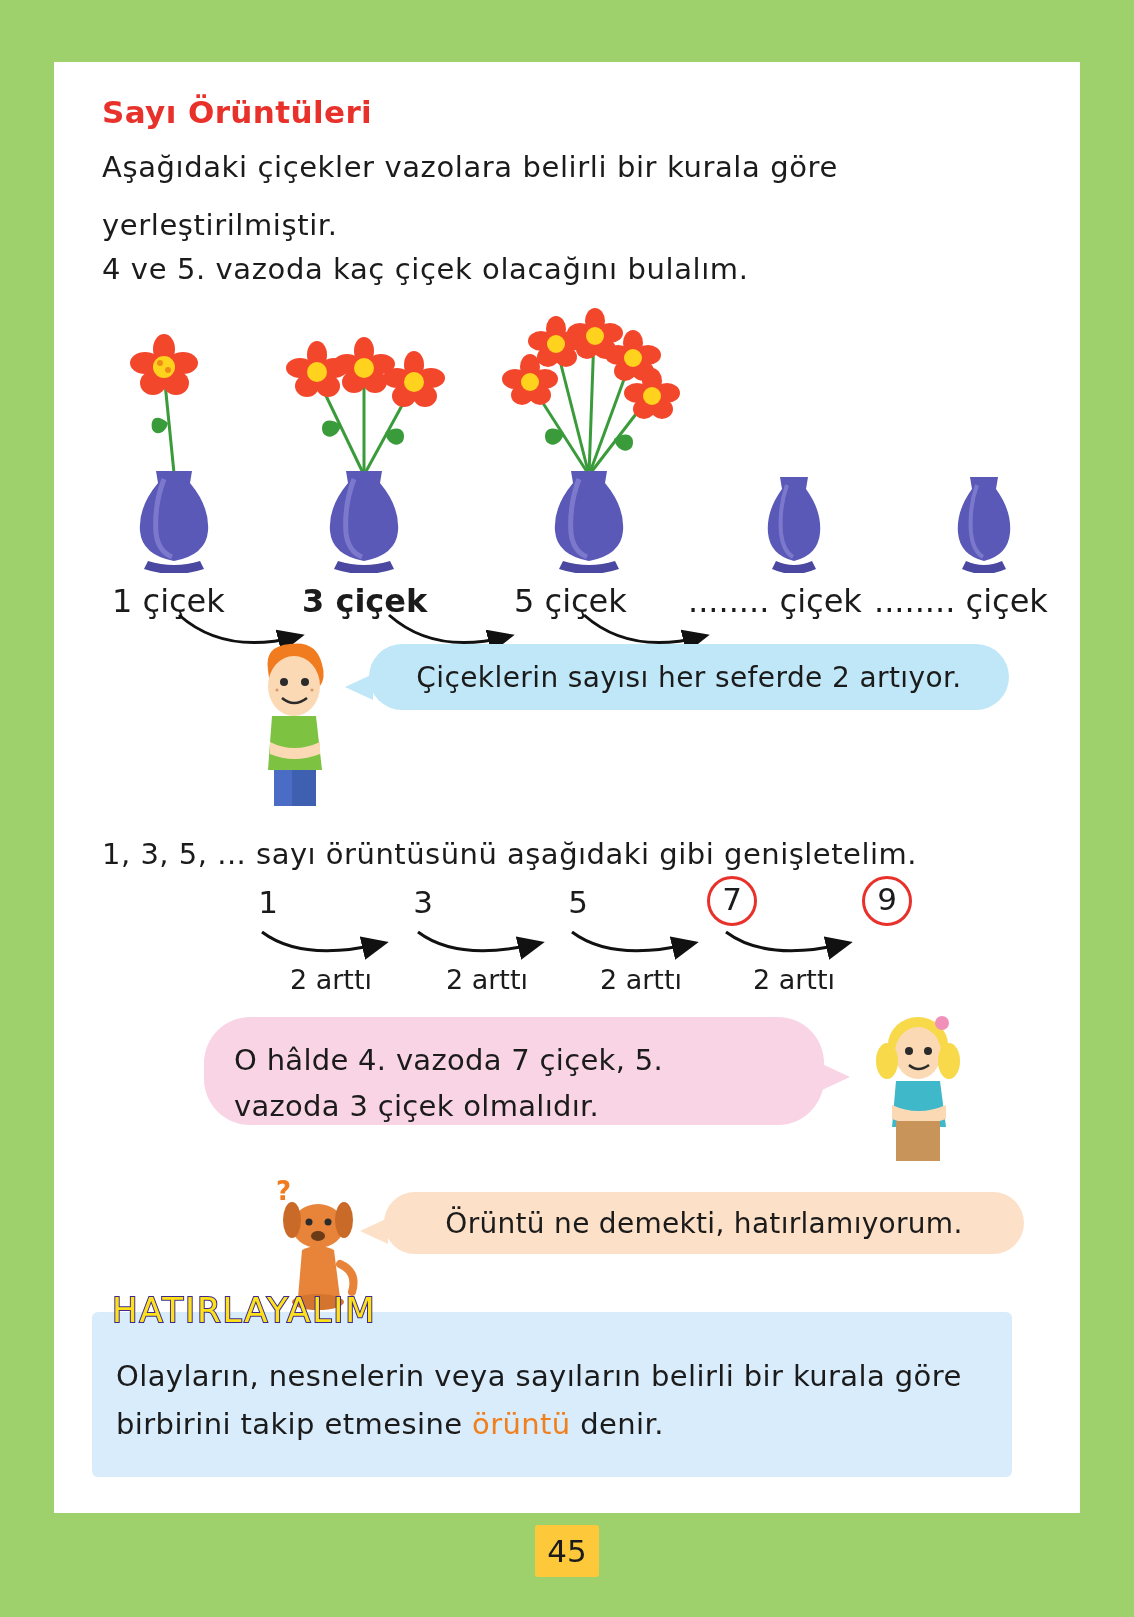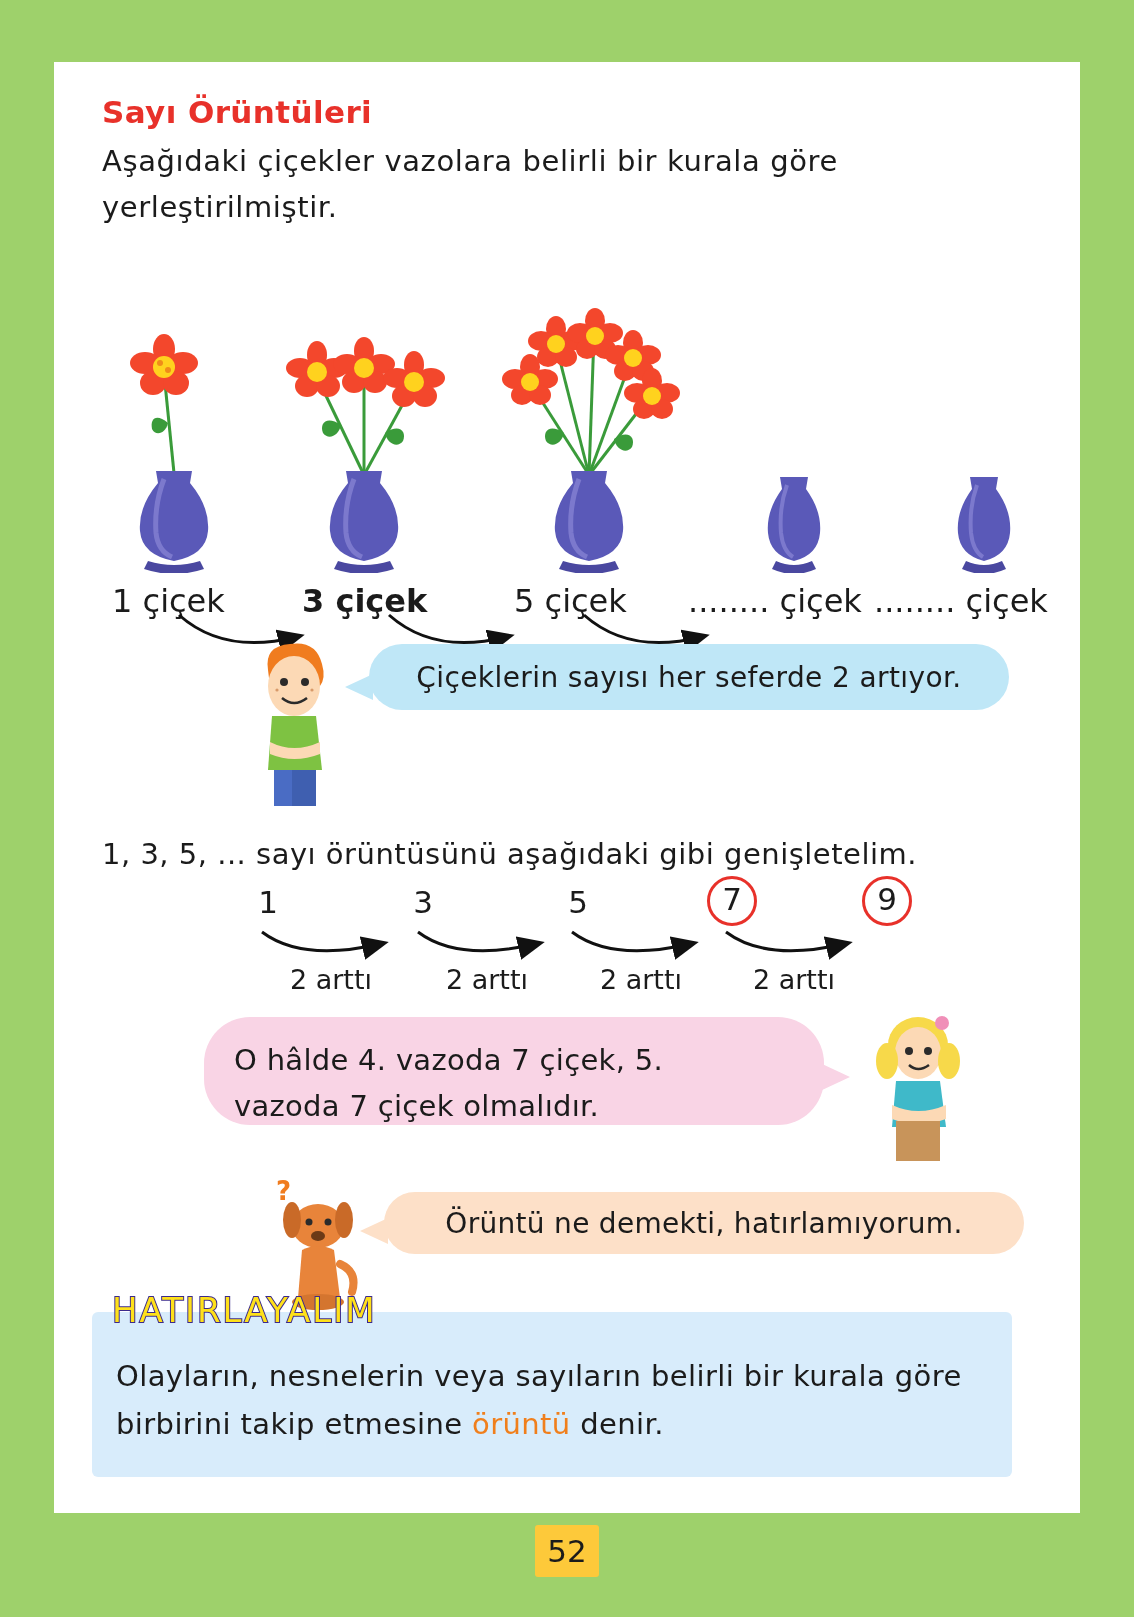--- a/index.html
+++ b/index.html
@@ -57,21 +57,21 @@
     color: #e8312a;
     font-family: "DejaVu Sans", sans-serif;
     font-weight: bold;
     font-size: 31px;
     letter-spacing: 0.4px;
   }
   .para {
     position: absolute;
     color: #1b1b1b;
     font-size: 29px;
-    line-height: 46px;
+    line-height: 58px;
     letter-spacing: 0.6px;
   }
   .p1 { left: 48px; top: 76px; width: 900px; }
   .p2 { left: 48px; top: 178px; width: 900px; }
 
   
   .vases {
     position: absolute;
     left: 30px; top: 225px;
     width: 960px; height: 290px;
@@ -296,20 +296,21 @@
 <div class="page">
   <div class="band-top"></div>
   <div class="band-bottom"></div>
   <div class="band-left"></div>
   <div class="band-right"></div>
 
   <div class="content">
 
     <div class="heading">Sayı Örüntüleri</div>
     <div class="para p1">Aşağıdaki çiçekler vazolara belirli bir kurala göre yerleştirilmiştir.</div>
+    <div class="para p2">4 ve 5. vazoda kaç çiçek olacağını bulalım.</div>
 
     <div class="vases">
 
       <div class="vase-group v1">
         <svg width="140" height="280" viewBox="0 0 140 280">
           <g stroke="#3a9b3a" stroke-width="3" fill="none">
             <path d="M70 180 L60 80"></path>
             <path d="M64 130 C52 120 46 126 48 136 C52 144 62 140 64 130 Z" fill="#3a9b3a" stroke="none"></path>
           </g>
           <g>
@@ -522,21 +523,21 @@
 
       <span class="step s1">2 arttı</span>
       <span class="step s2">2 arttı</span>
       <span class="step s3">2 arttı</span>
       <span class="step s4">2 arttı</span>
     </div>
 
     <div class="pink-area">
       <div class="bubble-pink">
         <div>O hâlde 4. vazoda 7 çiçek, 5.</div>
-        <div>vazoda 7 çiçek olmalıdır.</div>
+        <div>vazoda 3 çiçek olmalıdır.</div>
       </div>
       <svg width="130" height="165" viewBox="0 0 130 165" style="position:absolute;left:680px;top:-8px;">
         <ellipse cx="64" cy="36" rx="30" ry="28" fill="#f7d94a"></ellipse>
         <ellipse cx="64" cy="44" rx="23" ry="26" fill="#fcd9b5"></ellipse>
         <circle cx="55" cy="42" r="4" fill="#2b2b2b"></circle>
         <circle cx="74" cy="42" r="4" fill="#2b2b2b"></circle>
         <path d="M55 56 Q64 64 75 56" stroke="#2b2b2b" stroke-width="2.5" fill="none"></path>
         <ellipse cx="33" cy="52" rx="11" ry="18" fill="#f7d94a"></ellipse>
         <ellipse cx="95" cy="52" rx="11" ry="18" fill="#f7d94a"></ellipse>
         <circle cx="88" cy="14" r="7" fill="#f08fb8"></circle>
@@ -562,14 +563,14 @@
       <div class="bubble-orange">Örüntü ne demekti, hatırlamıyorum.</div>
     </div>
 
     <div class="remember-box"></div>
     <div class="remember-title">HATIRLAYALIM</div>
     <div class="remember-text">
       <span>Olayların, nesnelerin veya sayıların belirli bir kurala göre birbirini takip etmesine </span><span class="hl-orange">örüntü</span><span> denir.</span>
     </div>
   </div>
 
-  <div class="page-num">52</div>
+  <div class="page-num">45</div>
 </div>
 
 </body></html>

